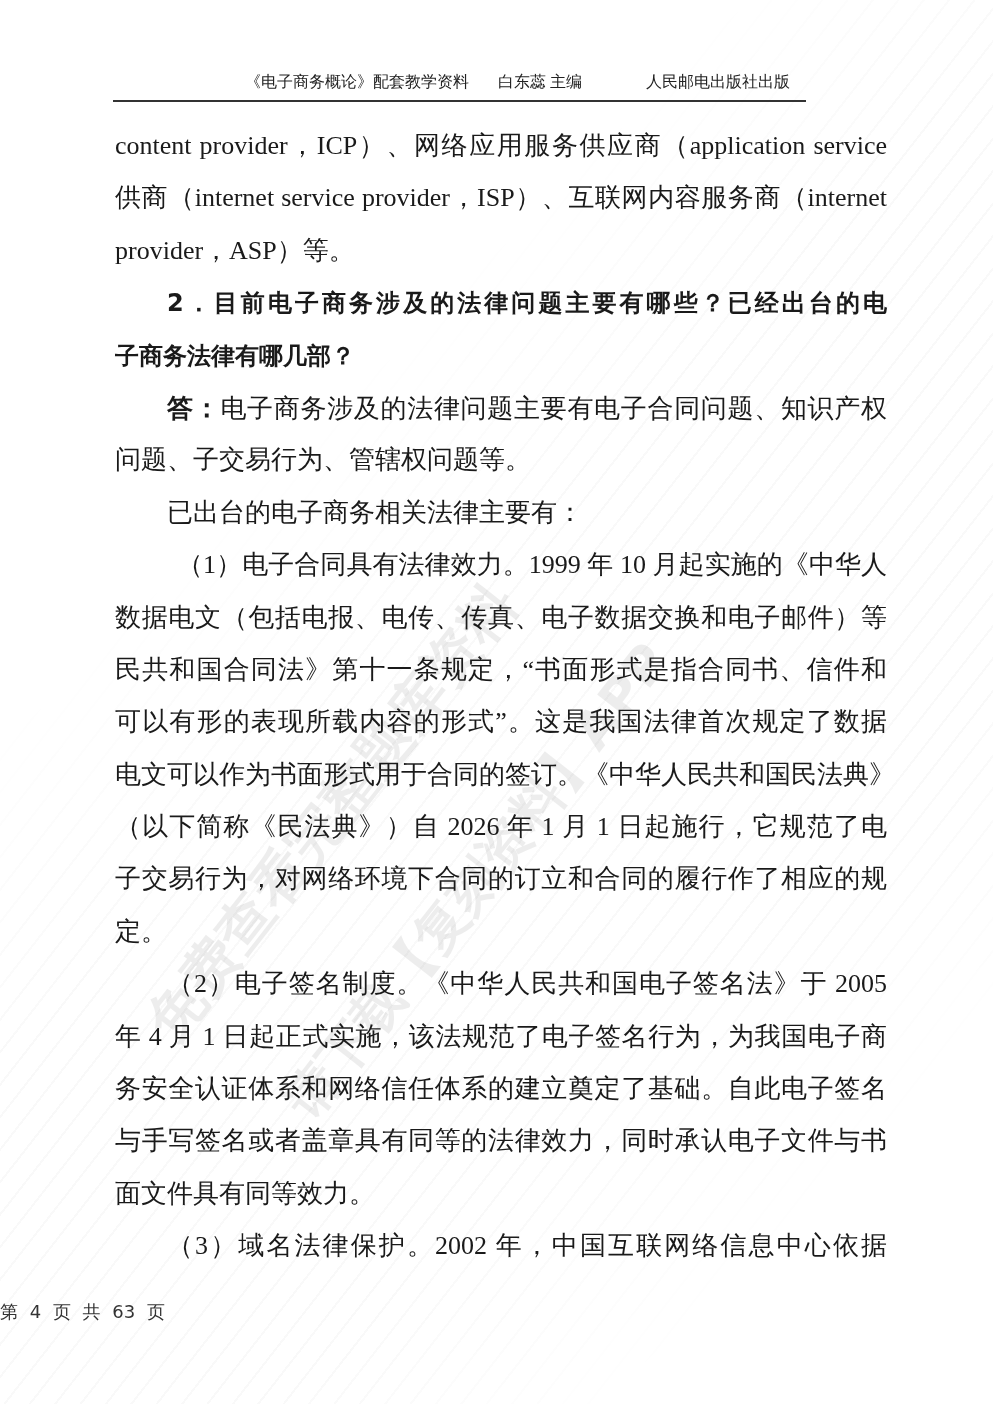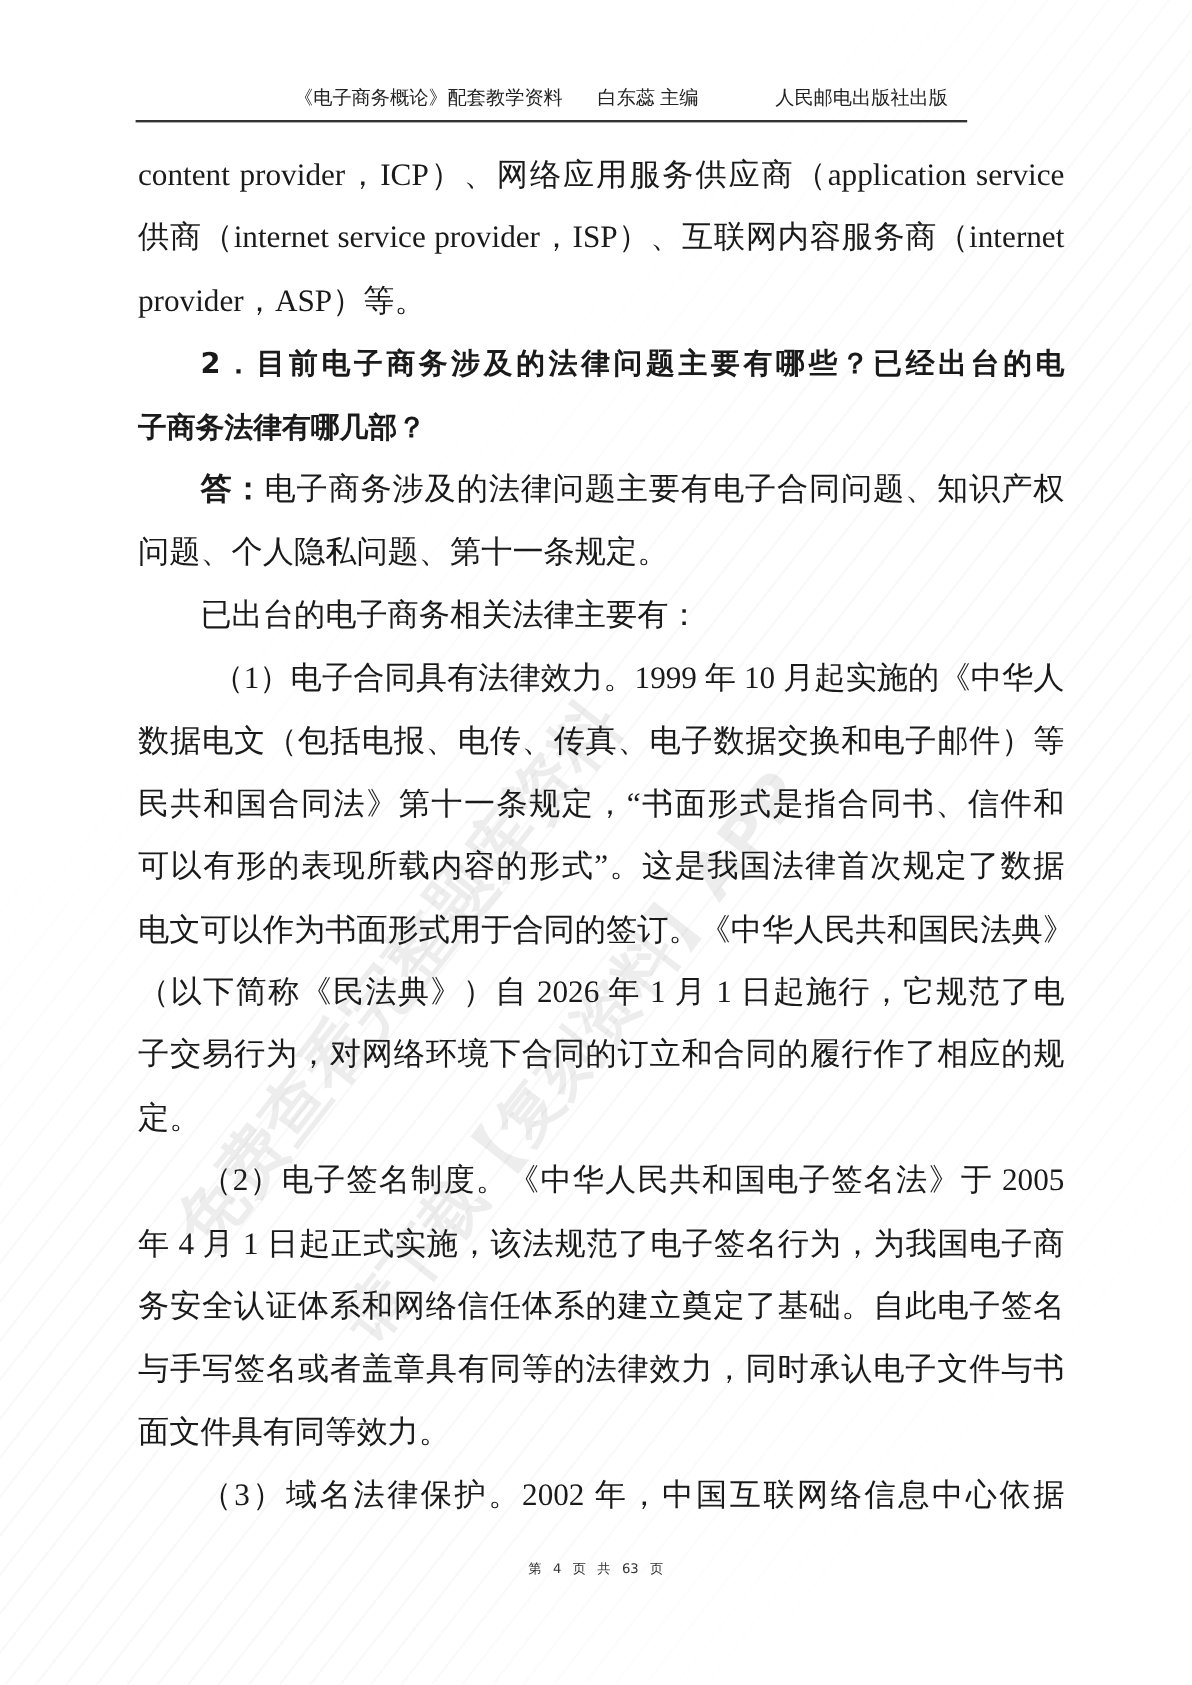--- a/index.html
+++ b/index.html
@@ -8,27 +8,27 @@
   .header { position: absolute; left: 113px; top: 70px; width: 692px; height: 30px;
             font-size: 16px; color: #222; }
   .header span { position: absolute; top: 2px; white-space: nowrap; }
   .header .h1 { left: 88px; margin-left: 44px; }
   .header .h2 { left: 385px; }
   .header .h3 { left: 533px; }
   .header-rule { position: absolute; left: 113px; top: 100px; width: 693px; height: 2px; background: #333; }
   .body-text { position: absolute; left: 115px; top: 120px; width: 772px; }
   .line { height: 52.4px; line-height: 52.4px; font-size: 26px; white-space: nowrap;
           text-align: justify; text-align-last: justify; }
-  .line.last { text-align-last: left; }
+  .line.last { text-align-last: left; font-family: Liberation Serif, serif; }
   .q { font-family: "DejaVu Sans", "Liberation Sans", sans-serif; font-weight: bold; font-size: 24px; }
   .bold { font-family: "DejaVu Sans", sans-serif; font-weight: bold; }
   .indent { padding-left: 52px; }
   .indent2 { padding-left: 62px; }
-  .footer { position: absolute; left: 0; top: 1300px; width: 993px; text-align: center;
-            font-size: 11px; color: #333; font-family: "DejaVu Sans", sans-serif; word-spacing: 6px; }
+  .footer { position: absolute; left: 0; top: 1300px; width: 993px; text-align: left;
+            font-size: 18px; color: #333; font-family: "DejaVu Sans", sans-serif; word-spacing: 6px; }
   .wm { position: absolute; font-family: "DejaVu Sans", sans-serif; font-weight: bold;
         font-size: 56px; color: rgba(0,0,0,0.07); transform-origin: left top; white-space: nowrap;
         pointer-events: none; }
   .wm1 { left: 130px; top: 1010px; transform: rotate(-52deg); }
   .wm2 { left: 270px; top: 1090px; transform: rotate(-52deg); font-size: 52px; }
   .stripes { position: absolute; left: 0; top: 0; width: 993px; height: 1404px; pointer-events: none;
     background: repeating-linear-gradient(-52deg, rgba(0,0,0,0) 0px, rgba(0,0,0,0) 18px, rgba(0,0,0,0.025) 18px, rgba(0,0,0,0.025) 20px);
     -webkit-mask-image: linear-gradient(135deg, transparent 30%, #000 45%, #000 70%, transparent 85%);
     mask-image: linear-gradient(135deg, transparent 30%, #000 45%, #000 70%, transparent 85%); }
 </style>
@@ -46,21 +46,21 @@
 </div>
 <div class="header-rule"></div>
 
 <div class="body-text">
   <div class="line">content provider，ICP）、网络应用服务供应商（application service</div>
   <div class="line">供商（internet service provider，ISP）、互联网内容服务商（internet</div>
   <div class="line last">provider，ASP）等。</div>
   <div class="line q indent">2．目前电子商务涉及的法律问题主要有哪些？已经出台的电</div>
   <div class="line q last">子商务法律有哪几部？</div>
   <div class="line indent"><span class="bold">答：</span><span>电子商务涉及的法律问题主要有电子合同问题、知识产权</span></div>
-  <div class="line last">问题、个人隐私问题、第十一条规定。</div>
+  <div class="line last">问题、子交易行为、管辖权问题等。</div>
   <div class="line last indent">已出台的电子商务相关法律主要有：</div>
   <div class="line indent2">（1）电子合同具有法律效力。1999 年 10 月起实施的《中华人</div>
   <div class="line">数据电文（包括电报、电传、传真、电子数据交换和电子邮件）等</div>
   <div class="line">民共和国合同法》第十一条规定，“书面形式是指合同书、信件和</div>
   <div class="line">可以有形的表现所载内容的形式”。这是我国法律首次规定了数据</div>
   <div class="line">电文可以作为书面形式用于合同的签订。《中华人民共和国民法典》</div>
   <div class="line">（以下简称《民法典》）自 2026 年 1 月 1 日起施行，它规范了电</div>
   <div class="line">子交易行为，对网络环境下合同的订立和合同的履行作了相应的规</div>
   <div class="line last">定。</div>
   <div class="line indent">（2）电子签名制度。《中华人民共和国电子签名法》于 2005</div>

